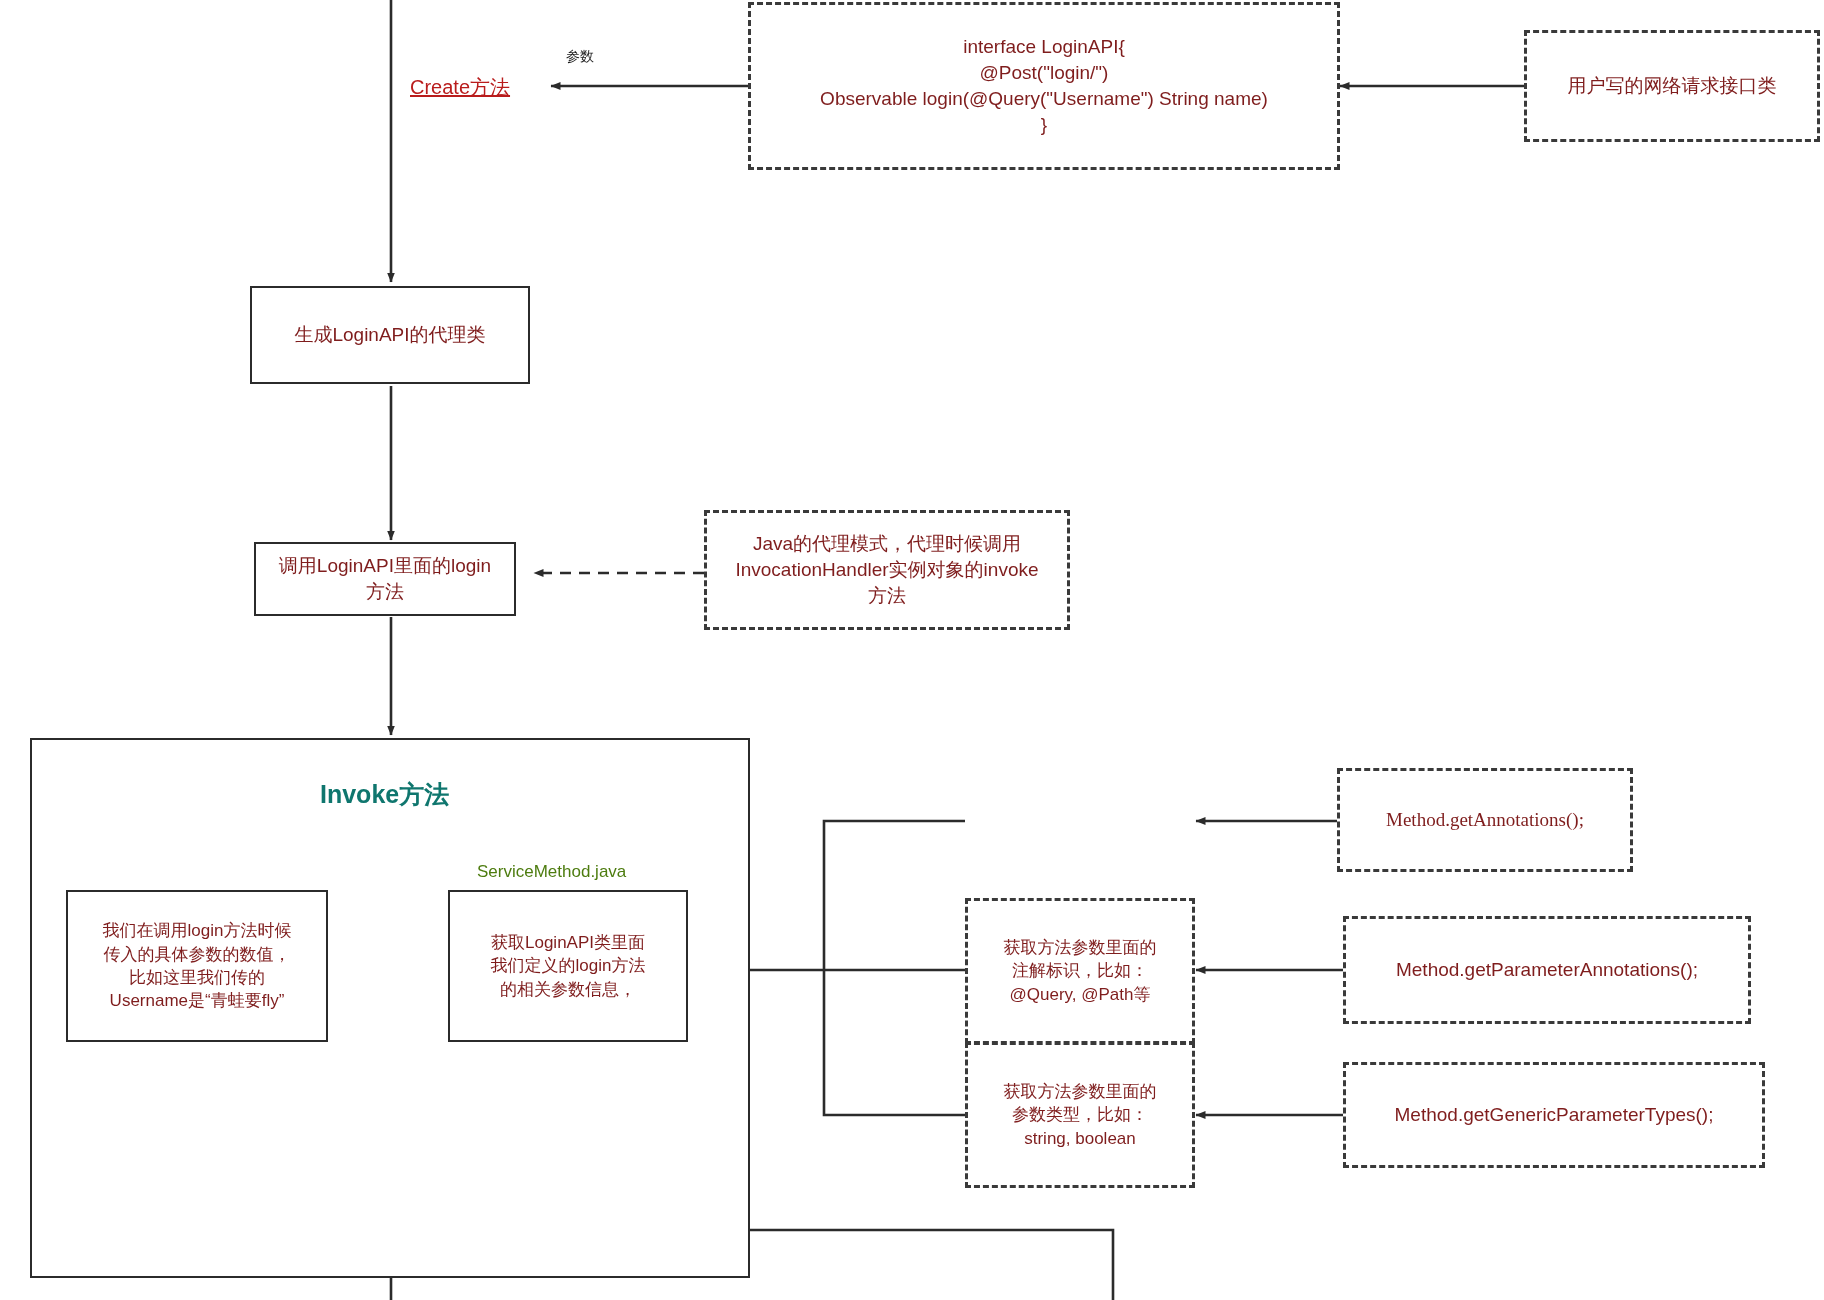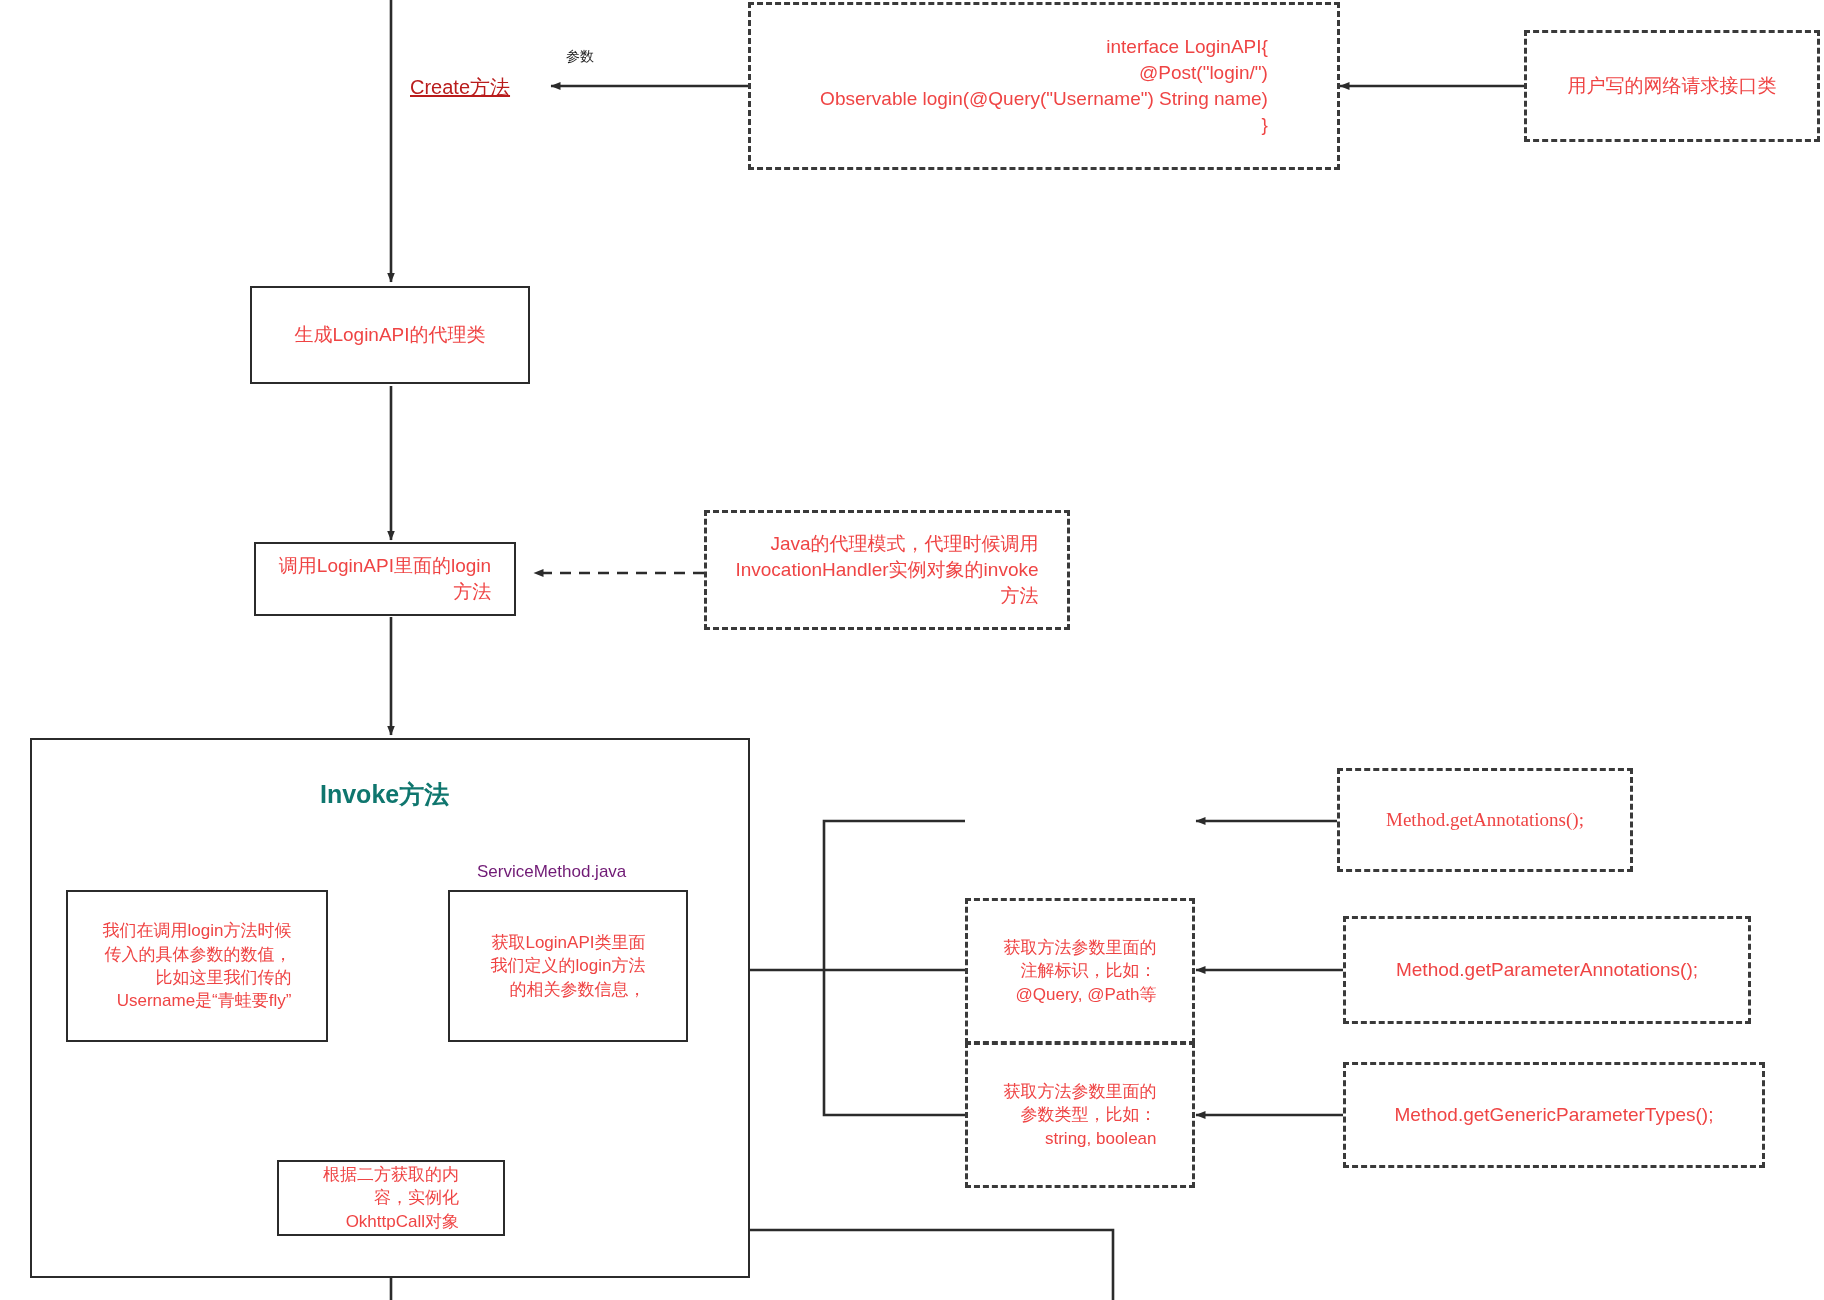--- a/index.html
+++ b/index.html
@@ -25,24 +25,24 @@
     width: 1824px;
     height: 1300px;
     pointer-events: none;
   }
   .node {
     position: absolute;
     box-sizing: border-box;
     display: flex;
     align-items: center;
     justify-content: center;
-    text-align: right;
+    text-align: center;
     line-height: 1.38;
     white-space: pre-line;
-    color: #ef4444;
+    color: #7f1d1d;
   }
   .solid {
     border: 2.2px solid #2b2b2b;
     background: #ffffff;
   }
   .dashed {
     border: 3px dashed #3a3a3a;
     background: #ffffff;
   }
   .group-box {
@@ -60,21 +60,21 @@
   .title-label {
     position: absolute;
     font-size: 25px;
     font-weight: bold;
     color: #0f766e;
     white-space: nowrap;
   }
   .caption-label {
     position: absolute;
     font-size: 17px;
-    color: #701a75;
+    color: #4d7c0f;
     white-space: nowrap;
   }
   .free-label {
     position: absolute;
     font-size: 19px;
     color: #b91c1c;
     white-space: nowrap;
     text-decoration: underline;
   }
   .fs17 { font-size: 17px; }
@@ -152,23 +152,20 @@
 
   <div class="node solid fs17" style="left:66px; top:890px; width:262px; height:152px;">我们在调用login方法时候
 传入的具体参数的数值，
 比如这里我们传的
 Username是“青蛙要fly”</div>
 
   <div class="node solid fs17" style="left:448px; top:890px; width:240px; height:152px;">获取LoginAPI类里面
 我们定义的login方法
 的相关参数信息，</div>
 
-  <div class="node solid fs17" style="left:277px; top:1160px; width:228px; height:76px;">根据二方获取的内
-容，实例化
-OkhttpCall对象</div>
 
 
   <div class="node dashed fs17" style="left:965px; top:898px; width:230px; height:146px;">获取方法参数里面的
 注解标识，比如：
 @Query, @Path等</div>
 
   <div class="node dashed fs17" style="left:965px; top:1042px; width:230px; height:146px;">获取方法参数里面的
 参数类型，比如：
 string, boolean</div>
 

